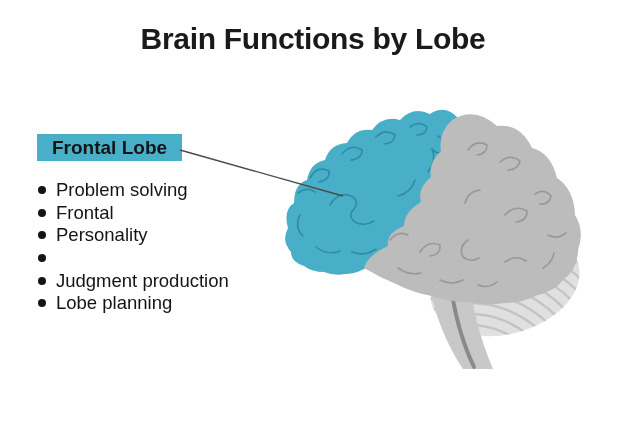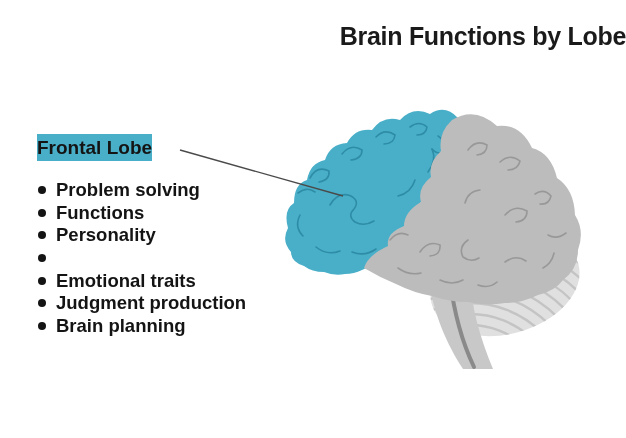--- a/index.html
+++ b/index.html
@@ -1,35 +1,35 @@
 <!DOCTYPE html>
 <html style="--accent: #49afc8; --accent_dark: #2e8ca6; --gray: #bcbcbc; --gray_dark: #989898; --cerebellum: #e0e0e0; --stripe: #c4c4c4; --stem: #c8c8c8; --stem_line: #8a8a8a; --text: #1a1a1a; --connector: #4a4a4a;"><head>
 <meta charset="utf-8">
 <style>
   html,body{margin:0;padding:0;background:#fff;}
   .canvas{
     position:relative;width:626px;height:438px;background:#fff;overflow:hidden;
     font-family:"Liberation Sans", sans-serif;color:var(--text,#1a1a1a);
   }
   .title{
-    position:absolute;left:0;top:22px;width:626px;text-align:right;
-    font-size:25px;font-weight:700;letter-spacing:-0.3px;margin:0;color:var(--text,#1a1a1a);
+    position:absolute;left:0;top:22px;width:626px;text-align:center;
+    font-size:30px;font-weight:700;letter-spacing:-0.3px;margin:0;color:var(--text,#1a1a1a);
   }
   .lobe-label{
     position:absolute;left:37px;top:134px;
     background:var(--accent,#49afc8);
-    font-size:19px;font-weight:700;line-height:23px;padding:2px 0;
+    font-size:19px;font-weight:700;line-height:23px;padding:2px 15px;
     color:#141414;white-space:nowrap;
   }
   .fn-list{
     position:absolute;left:38px;top:179px;margin:0;padding:0;list-style:none;
   }
   .fn-list li{
     display:flex;align-items:center;height:22.6px;
-    font-size:18.5px;font-weight:700;color:#141414;white-space:nowrap;
+    font-size:18.5px;font-weight:400;color:#141414;white-space:nowrap;
   }
   .bullet{
     width:8px;height:8px;border-radius:50%;background:#141414;
     margin-right:10px;flex:none;
   }
   svg.art{position:absolute;left:0;top:0;}
   .lobe-shape{fill:var(--accent,#49afc8);}
   .cerebrum-shape{fill:var(--gray,#bcbcbc);}
   .cerebellum-shape{fill:var(--cerebellum,#e0e0e0);}
   .stripe{fill:none;stroke:var(--stripe,#c4c4c4);stroke-width:2.4;}
@@ -48,40 +48,36 @@
 
   <div class="lobe-label">Frontal Lobe</div>
 
   <ul class="fn-list">
     <li>
       <span class="bullet"></span>
       <span>Problem solving</span>
     </li>
     <li>
       <span class="bullet"></span>
-      <span>Functions</span>
+      <span>Frontal</span>
     </li>
     <li>
       <span class="bullet"></span>
       <span>Personality</span>
     </li>
     <li>
       <span class="bullet"></span>
     </li>
     <li>
       <span class="bullet"></span>
-      <span>Emotional traits</span>
-    </li>
-    <li>
-      <span class="bullet"></span>
       <span>Judgment production</span>
     </li>
     <li>
       <span class="bullet"></span>
-      <span>Brain planning</span>
+      <span>Lobe planning</span>
     </li>
   </ul>
 
   <svg class="art" width="626" height="438" viewBox="0 0 626 438">
     <defs>
       <clipPath id="cbClip">
         <ellipse cx="505" cy="284" rx="76" ry="50" transform="rotate(-15 505 284)"></ellipse>
       </clipPath>
     </defs>
 

